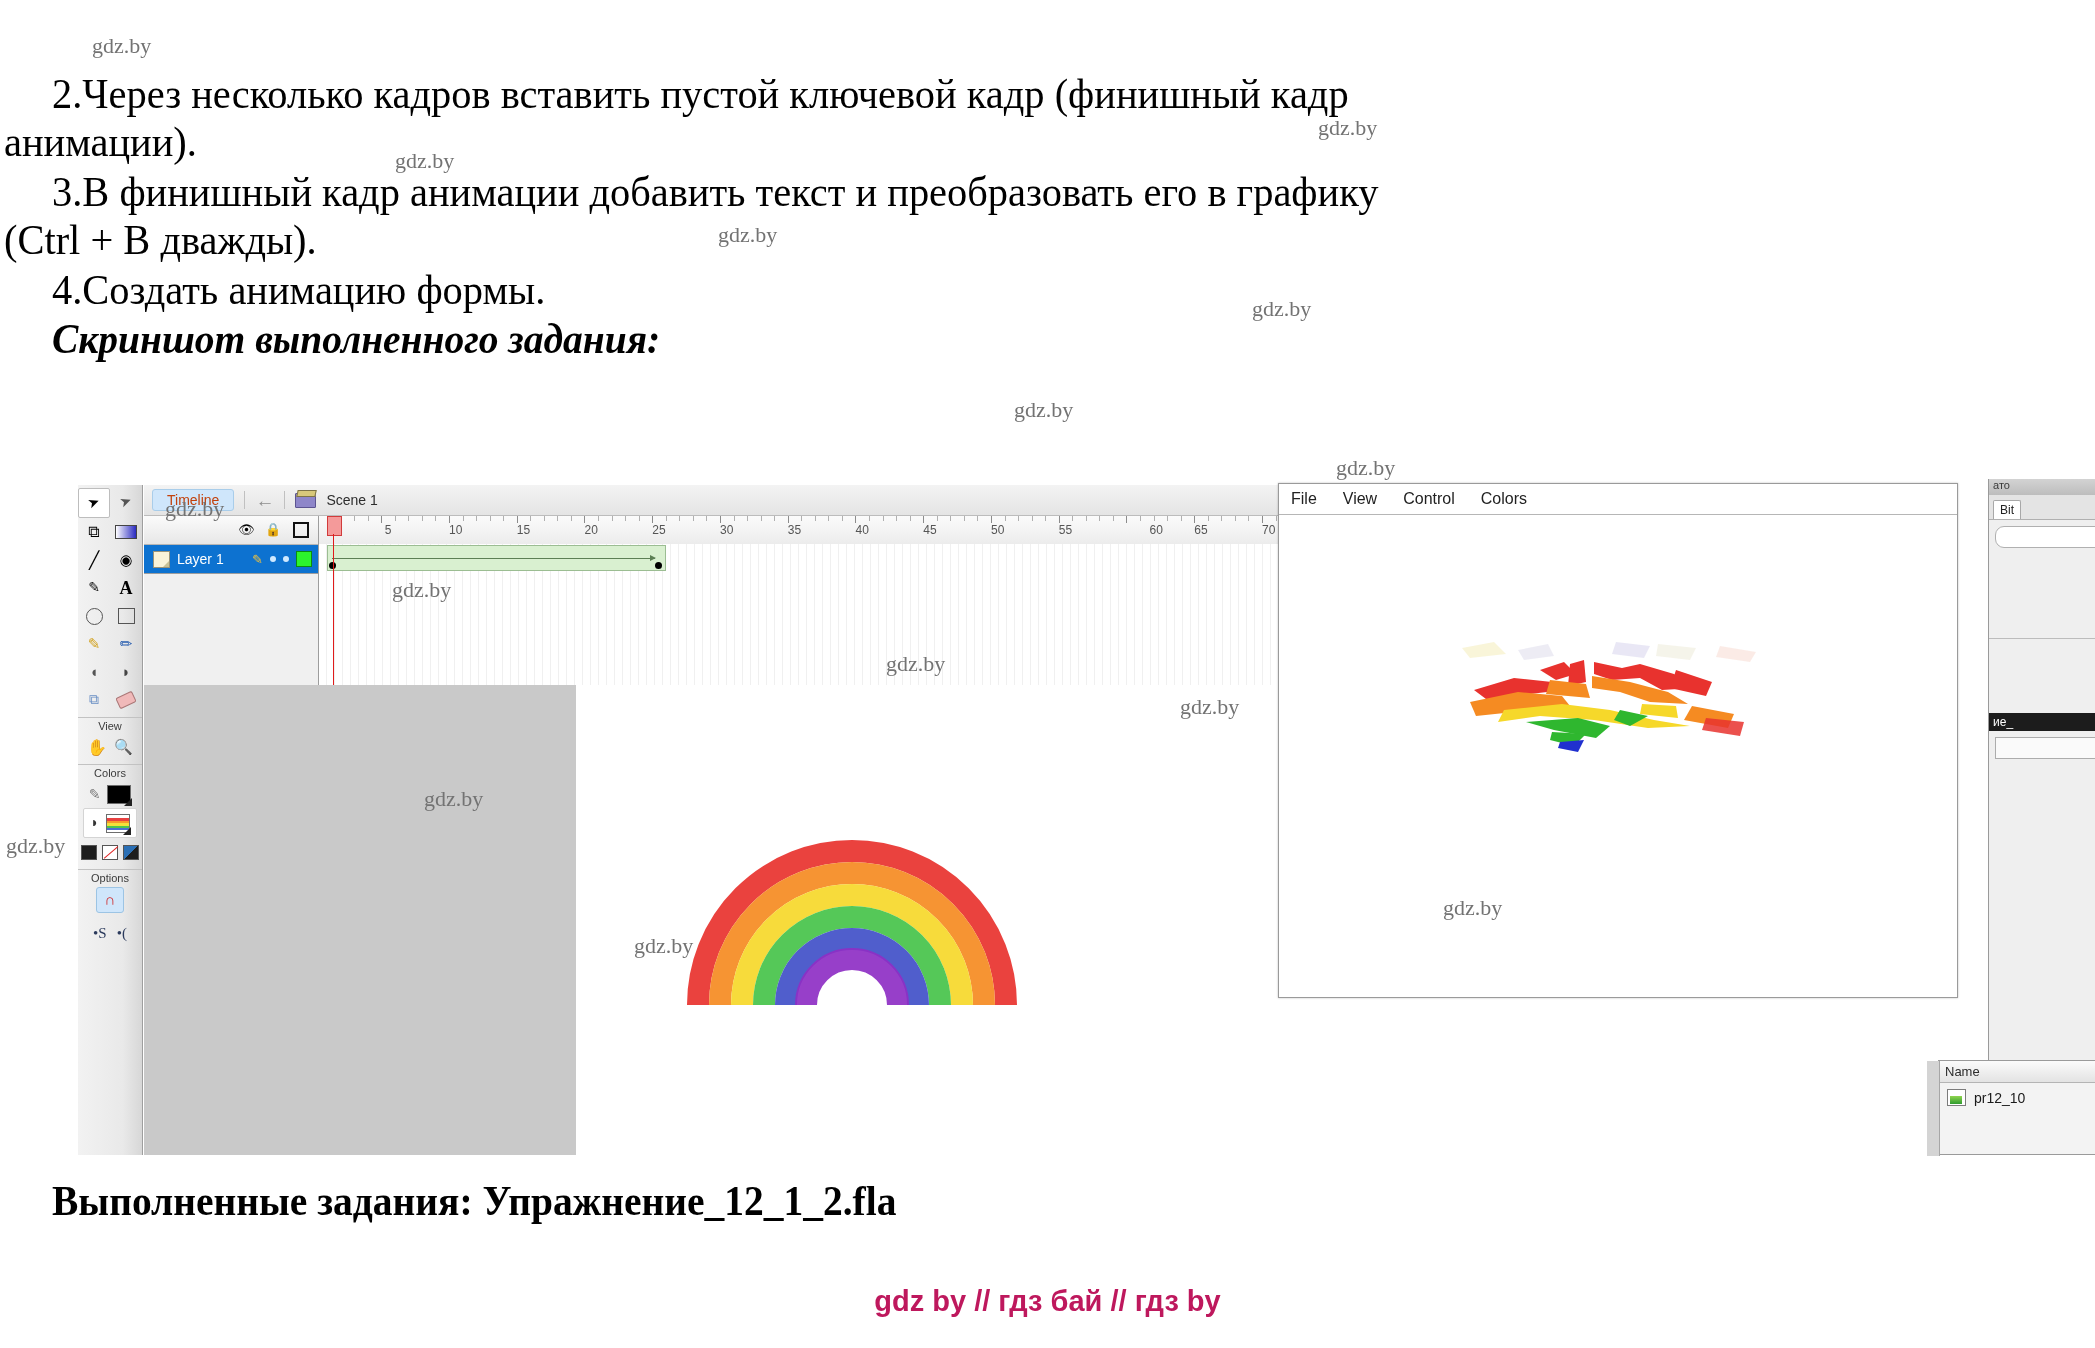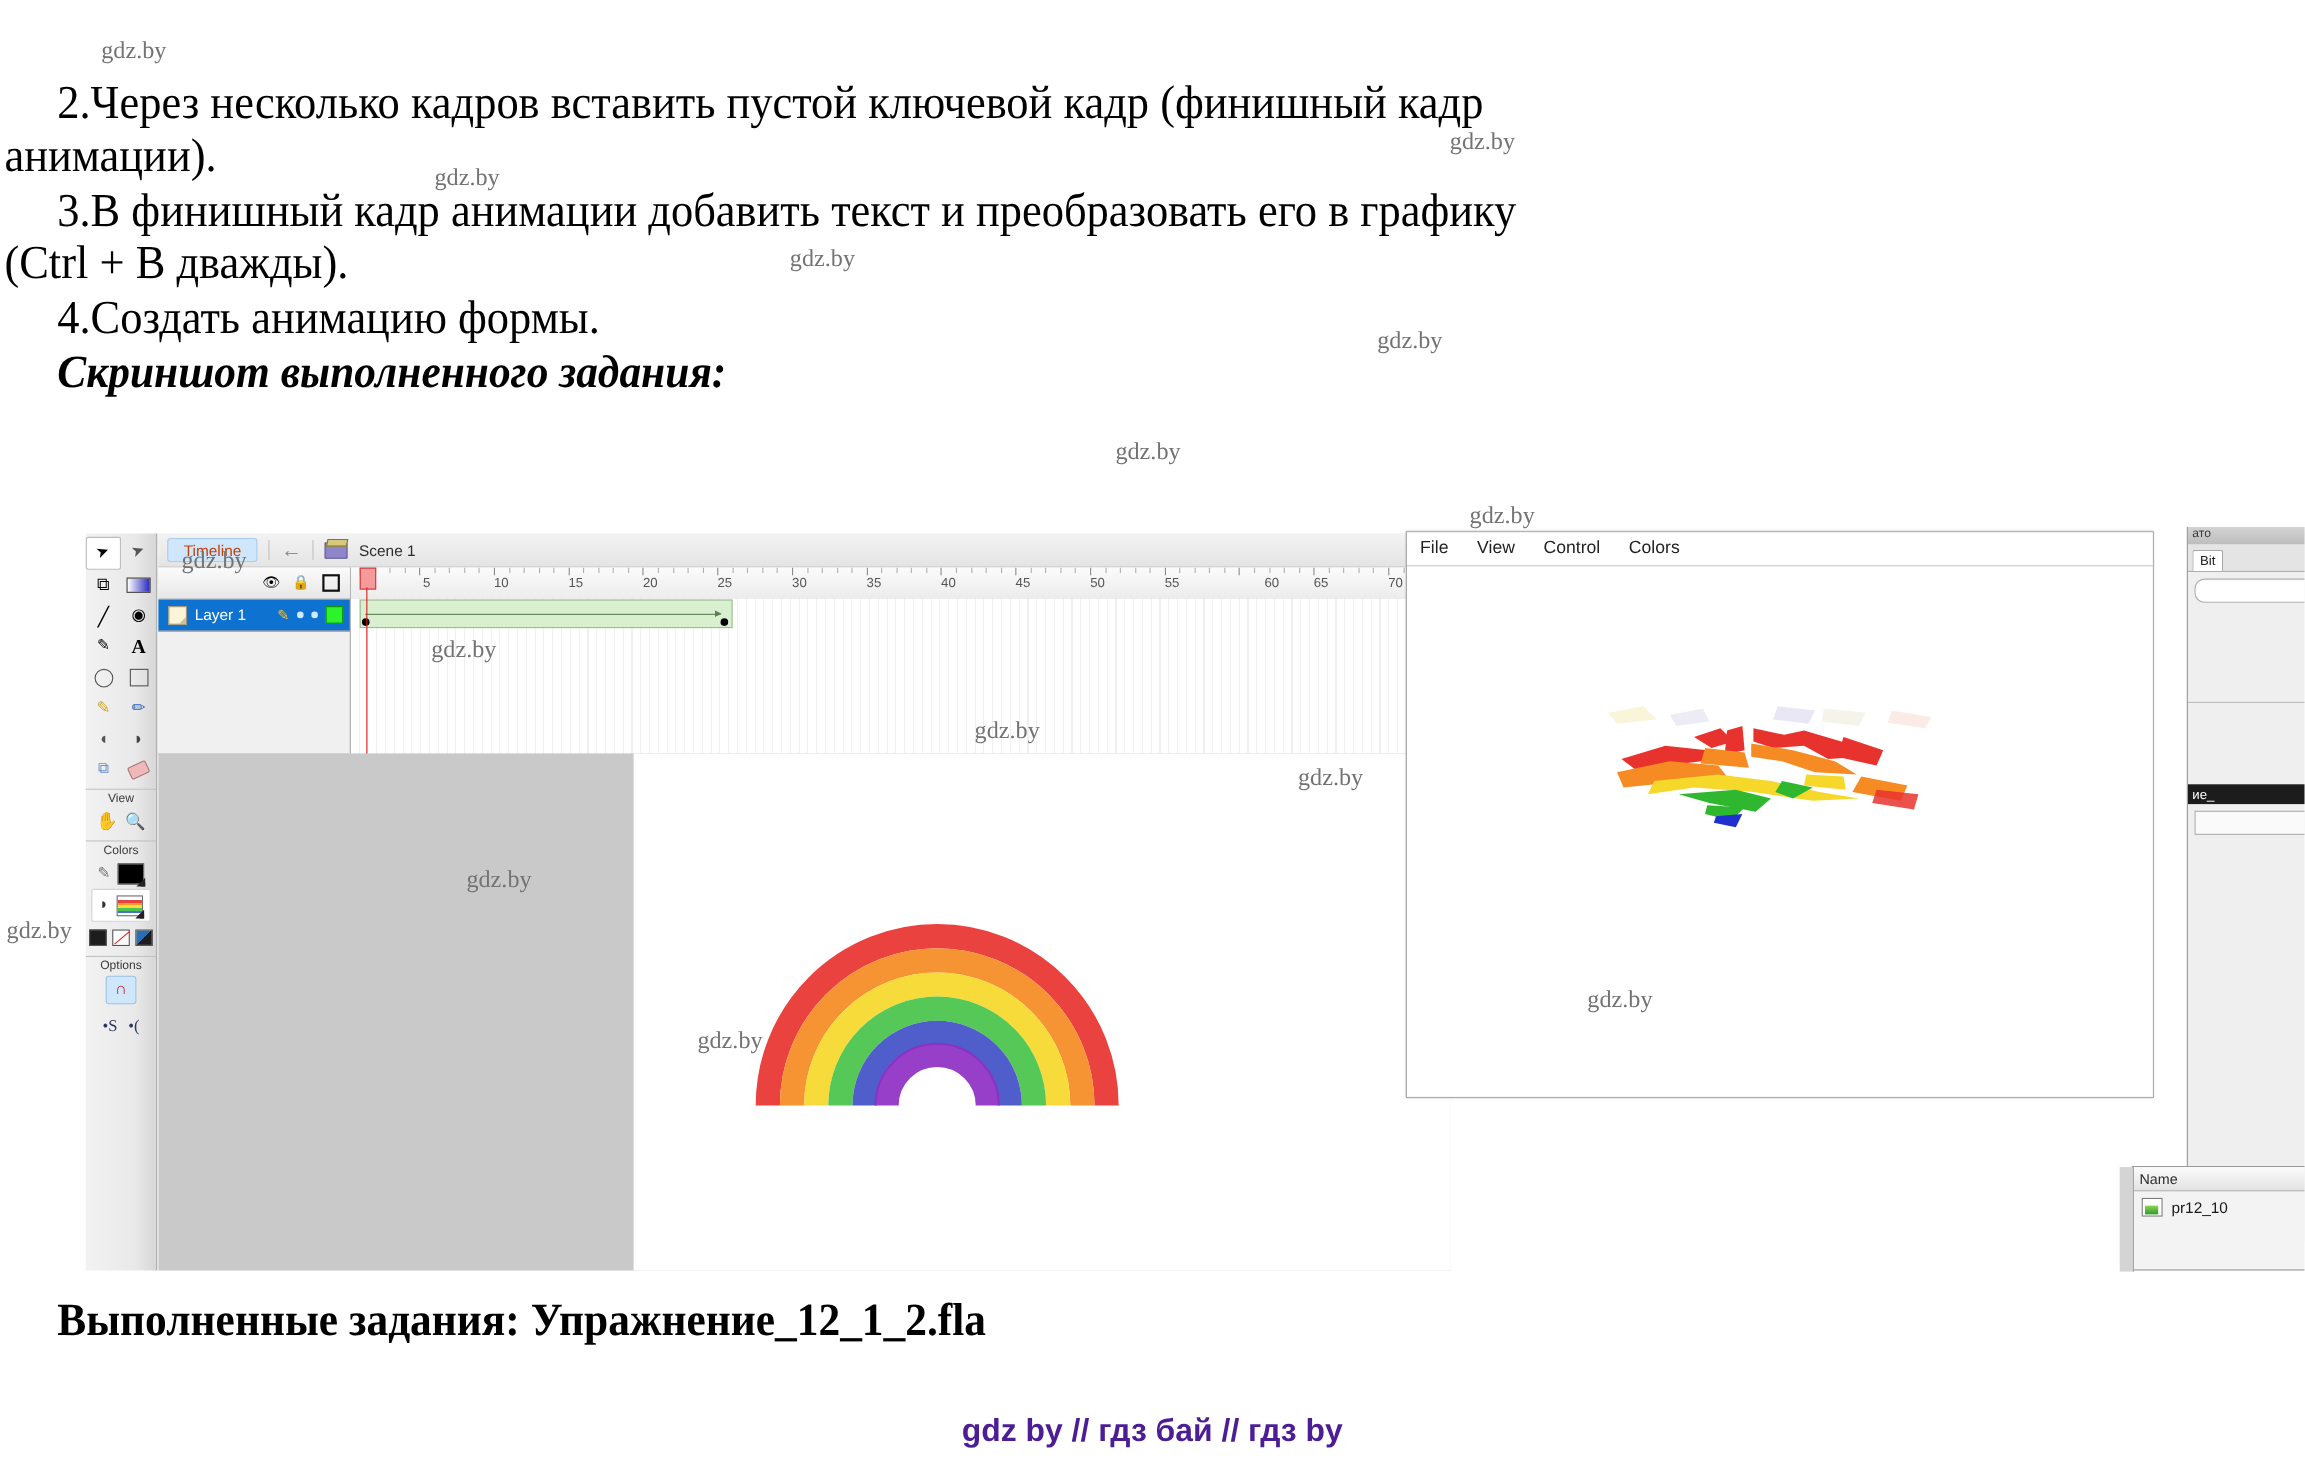--- a/index.html
+++ b/index.html
@@ -35,21 +35,21 @@
 
   
   .wm{
     position:absolute;
     font-family:Liberation Serif, serif;
     font-size:22px;color:#737373;white-space:nowrap;
   }
   .wm-foot{
     position:absolute;
     font-family:"Liberation Sans",sans-serif;
-    font-size:29px;font-weight:bold;color:#4c1d95;white-space:nowrap;
+    font-size:29px;font-weight:bold;color:#be185d;white-space:nowrap;
   }
 
   
   .shot{position:absolute;left:78px;top:485px;width:2020px;height:670px;}
 
   
   .tools{
     position:absolute;left:0;top:0;width:65px;height:670px;
     background:linear-gradient(to right,#f2f2f2,#e9e9e9 70%,#d7d7d7);
     border-right:1px solid #9e9e9e;

